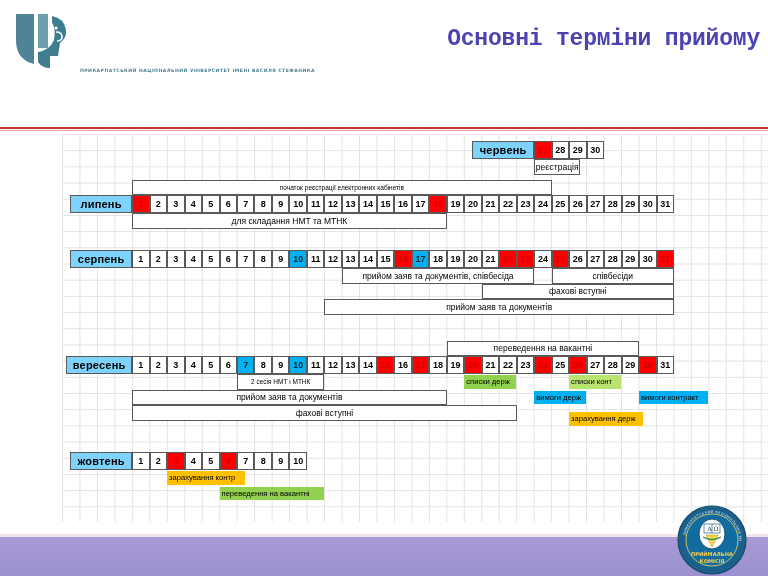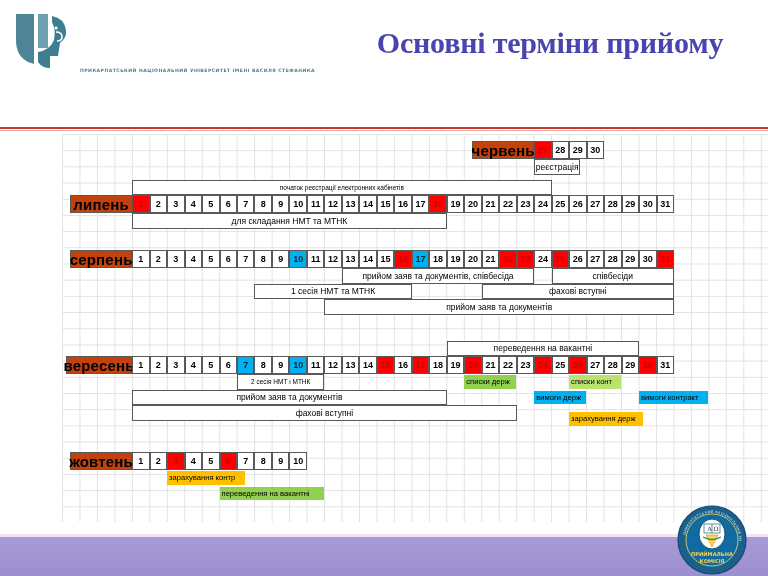--- a/index.html
+++ b/index.html
@@ -24,45 +24,45 @@
   .logo-line.l2{color:#2d6b7d;}
   #logo-sub{
     position:absolute;left:68px;top:60px;width:232px;
     font-size:4.6px;letter-spacing:0.45px;color:#4a7f90;
     font-family:"DejaVu Sans",sans-serif;font-weight:bold;
     white-space:nowrap;
   }
 
   #page-title{
     position:absolute;left:340px;top:26px;width:420px;
-    text-align:center;
-    font-family:Liberation Serif, serif;
-    font-size:30px;font-weight:bold;color:#4b43b0;
+    text-align:right;
+    font-family:Liberation Mono, monospace;
+    font-size:23px;font-weight:bold;color:#4b43b0;
     letter-spacing:-0.2px;white-space:nowrap;
   }
 
   #divider{position:absolute;left:0px;top:127px;width:768px;height:2px;background:#c0392b;}
   #divider2{position:absolute;left:0px;top:130px;width:768px;height:1px;background:#e8a9a2;}
 
   
   #sheet{
     position:absolute;left:62px;top:134px;width:706px;height:388px;
     background-image:
       linear-gradient(to right,#e2e2e2 1px,transparent 1px),
       linear-gradient(to bottom,#e2e2e2 1px,transparent 1px);
     background-size:17.48px 16.2px;
   }
 
   
   #chart{position:absolute;left:0;top:0;width:768px;height:576px;}
 
   .row-label{
     position:absolute;
-    border:1.4px solid #595959;background:#c2410c;
-    font-size:15px;font-weight:bold;color:#000;
+    border:1.4px solid #595959;background:#7dd3fc;
+    font-size:11px;font-weight:bold;color:#000;
     display:flex;align-items:center;justify-content:center;
     box-sizing:border-box;letter-spacing:0.2px;
   }
 
   .daycell{
     position:absolute;
     border:1px solid #595959;background:#ffffff;
     font-size:9px;font-weight:bold;color:#000;
     display:flex;align-items:center;justify-content:center;
     box-sizing:border-box;
@@ -191,21 +191,20 @@
     <div class="daycell" style="left: 534.16px; top: 250px; width: 17.48px; height: 18px;">24</div>
     <div class="daycell red" style="left: 551.64px; top: 250px; width: 17.48px; height: 18px;">25</div>
     <div class="daycell" style="left: 569.12px; top: 250px; width: 17.48px; height: 18px;">26</div>
     <div class="daycell" style="left: 586.6px; top: 250px; width: 17.48px; height: 18px;">27</div>
     <div class="daycell" style="left: 604.08px; top: 250px; width: 17.48px; height: 18px;">28</div>
     <div class="daycell" style="left: 621.56px; top: 250px; width: 17.48px; height: 18px;">29</div>
     <div class="daycell" style="left: 639.04px; top: 250px; width: 17.48px; height: 18px;">30</div>
     <div class="daycell red" style="left: 656.52px; top: 250px; width: 17.48px; height: 18px;">31</div>
     <div class="bar" style="left: 341.88px; top: 268px; width: 192.28px; height: 15.5px;">прийом заяв та документів, співбесіда</div>
     <div class="bar" style="left: 551.64px; top: 268px; width: 122.36px; height: 15.5px;">співбесіди</div>
-    <div class="bar" style="left: 254.48px; top: 283.5px; width: 157.32px; height: 15.5px;">1 сесія НМТ та МТНК</div>
     <div class="bar" style="left: 481.72px; top: 283.5px; width: 192.28px; height: 15.5px;">фахові вступні</div>
     <div class="bar" style="left: 324.4px; top: 299px; width: 349.6px; height: 15.5px;">прийом заяв та документів</div>
     <div class="row-label" style="left: 66.12px; top: 356px; width: 66px; height: 18px;">вересень</div>
     <div class="daycell" style="left: 132.12px; top: 356px; width: 17.48px; height: 18px;">1</div>
     <div class="daycell" style="left: 149.6px; top: 356px; width: 17.48px; height: 18px;">2</div>
     <div class="daycell" style="left: 167.08px; top: 356px; width: 17.48px; height: 18px;">3</div>
     <div class="daycell" style="left: 184.56px; top: 356px; width: 17.48px; height: 18px;">4</div>
     <div class="daycell" style="left: 202.04px; top: 356px; width: 17.48px; height: 18px;">5</div>
     <div class="daycell" style="left: 219.52px; top: 356px; width: 17.48px; height: 18px;">6</div>
     <div class="daycell cyan" style="left: 237px; top: 356px; width: 17.48px; height: 18px;">7</div>

